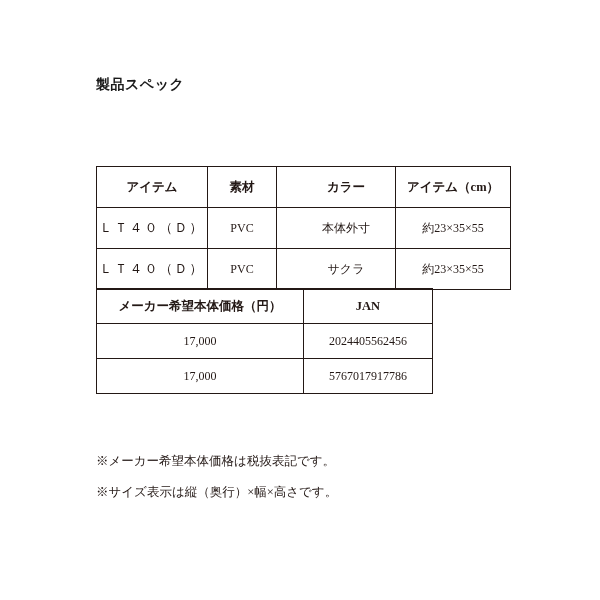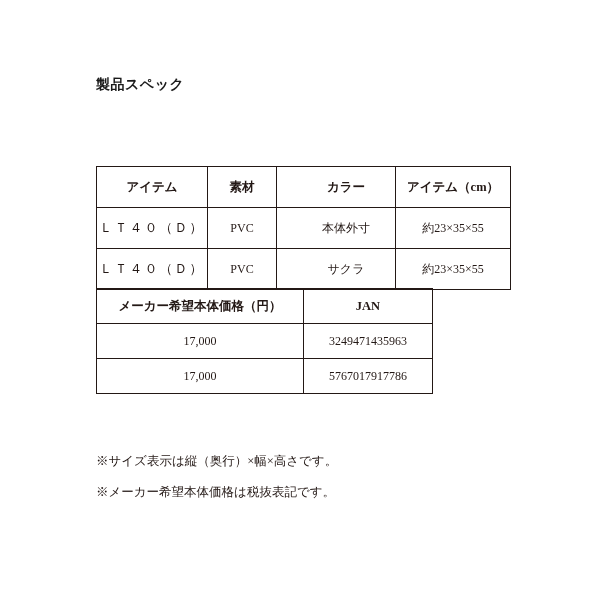--- a/index.html
+++ b/index.html
@@ -125,27 +125,27 @@
   <table class="spec" id="table-price">
     <thead>
       <tr>
         <th class="p0">メーカー希望本体価格（円）</th>
         <th class="p1">JAN</th>
       </tr>
     </thead>
     <tbody>
       <tr>
         <td class="p0">17,000</td>
-        <td class="p1">3249471435963</td>
+        <td class="p1">2024405562456</td>
       </tr>
       <tr>
         <td class="p0">17,000</td>
         <td class="p1">5767017917786</td>
       </tr>
     </tbody>
   </table>
 
   <div class="notes">
+    <div>※メーカー希望本体価格は税抜表記です。</div>
     <div>※サイズ表示は縦（奥行）×幅×高さです。</div>
-    <div>※メーカー希望本体価格は税抜表記です。</div>
   </div>
 
 </div>
 
 </body></html>

